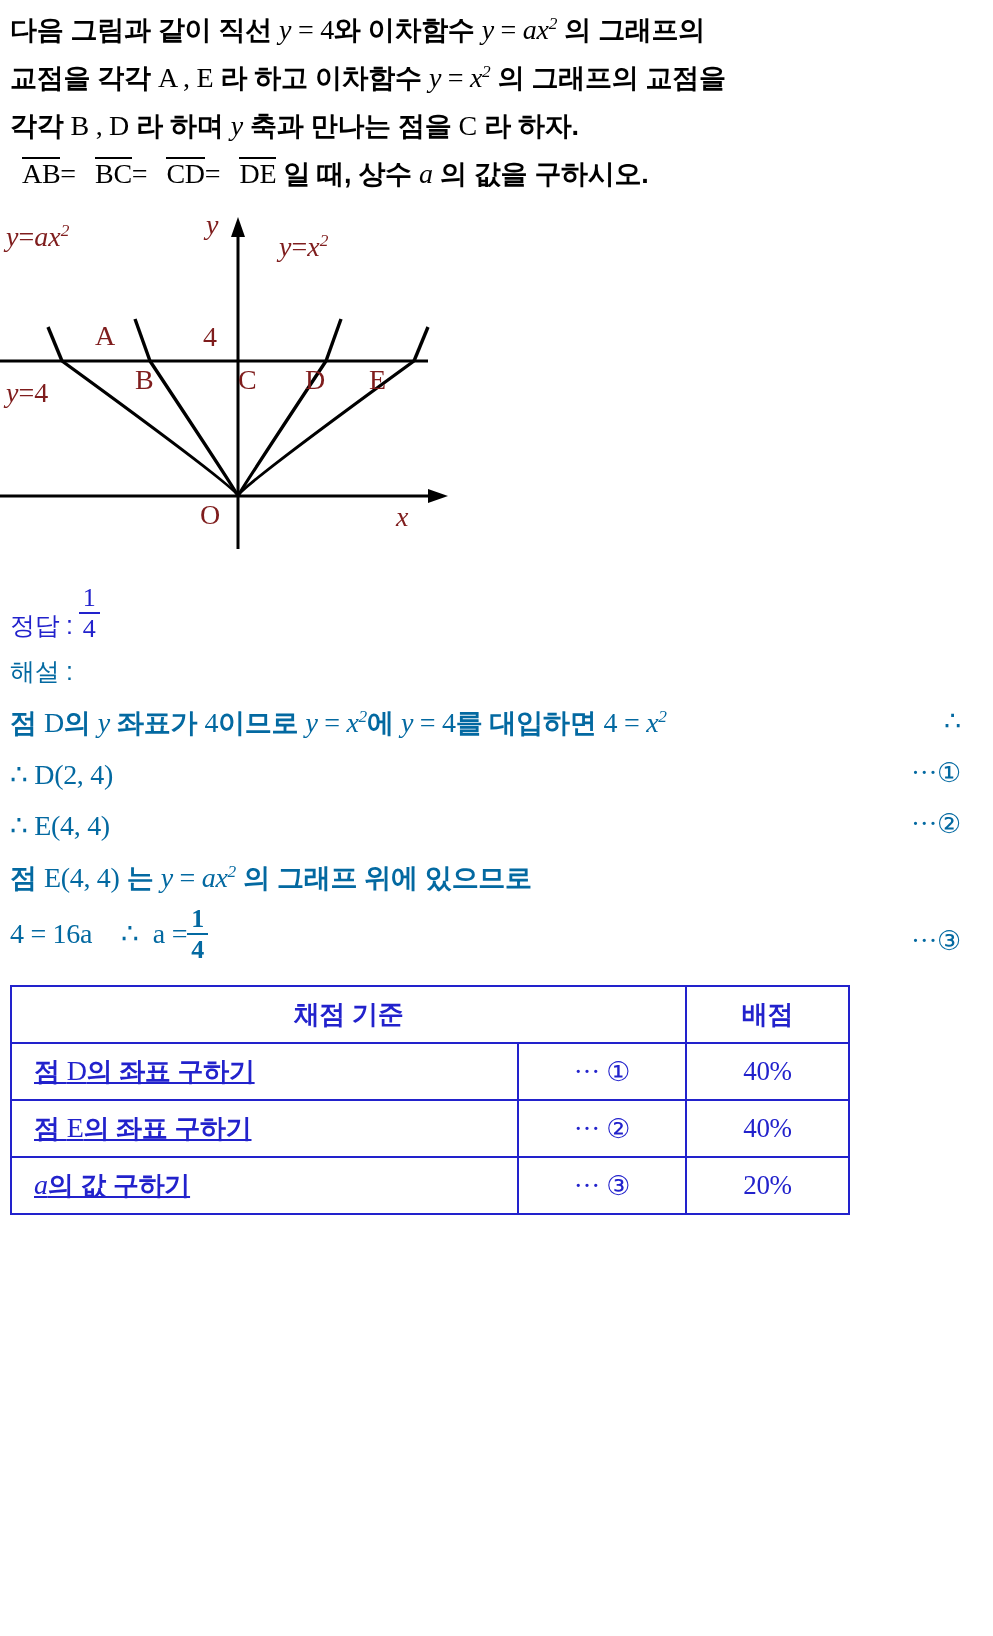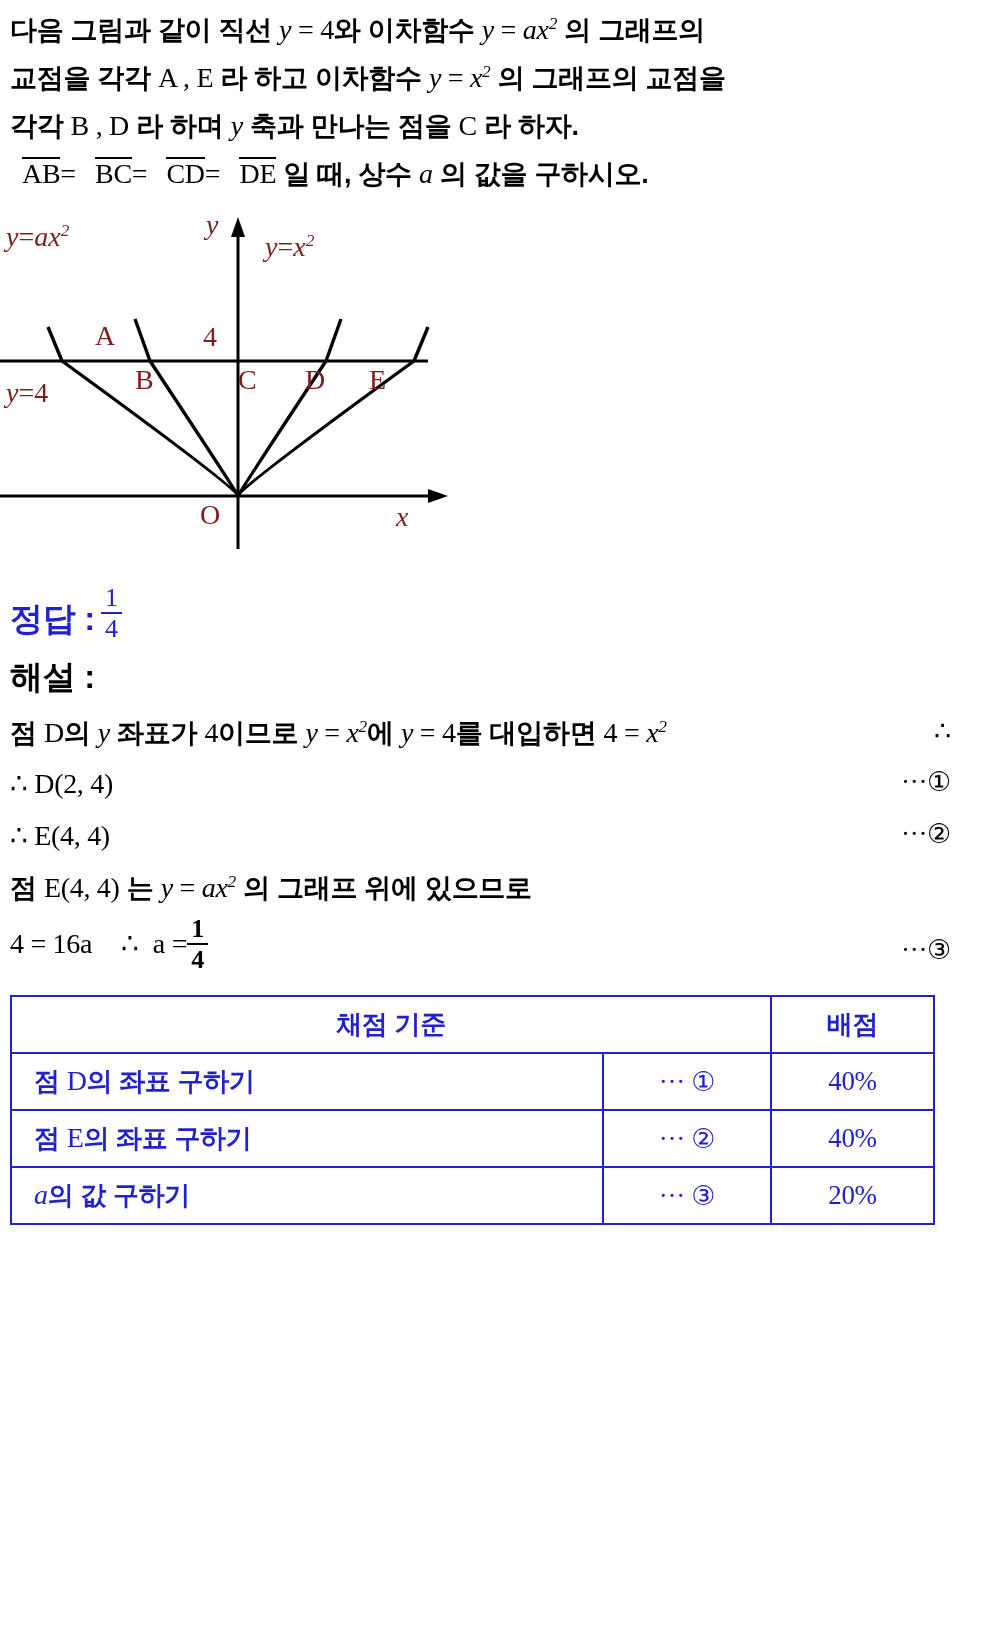--- a/index.html
+++ b/index.html
@@ -38,30 +38,30 @@
     font-size: 28px;
     color:#7f1d1d;
     white-space: nowrap;
   }
   .figlabel.ital { font-style: italic; }
 
   
   .ansblock { padding: 6px 14px 0 10px; color: #2222cc; }
   .kr {
     font-family: "Liberation Sans", sans-serif;
-    font-weight: bold;
-    font-size: 33px;
+    font-weight: normal;
+    font-size: 25px;
     letter-spacing: -0.3px;
   }
   .row { display:flex; align-items: flex-end; gap: 6px; margin-top: 14px; }
   .frac { display:inline-block; text-align:center; vertical-align: middle; font-family:"Liberation Serif", serif; font-style: normal; font-size: 26px; line-height:1.05; }
   .frac .num { display:block; padding: 0 4px 1px 4px; }
   .frac .den { display:block; border-top: 2px solid currentColor; padding: 1px 4px 0 4px; }
 
-  .solution { padding: 2px 24px 0 10px; color:#000000; }
+  .solution { padding: 2px 14px 0 10px; color:#0369a1; }
   .sline {
     position: relative;
     font-family: "Liberation Sans", sans-serif;
     font-weight: bold;
     font-size: 27px;
     line-height: 1.62;
     letter-spacing: -0.3px;
     margin-top: 6px;
   }
   .sline .mi, .sline .mn, .sline .mr { font-weight: normal; }
@@ -69,31 +69,31 @@
     position: absolute;
     right: 18px;
     bottom: 2px;
     font-family: "Liberation Serif", serif;
     font-weight: normal;
     font-size: 27px;
   }
   .inlinefrac { display:inline-block; transform: translateY(-2px); }
 
   
-  .rubric { margin: 20px 8px 0 10px; border-collapse: collapse; width: 925px; color:#2222cc; }
+  .rubric { margin: 20px 8px 0 10px; border-collapse: collapse; width: 840px; color:#2222cc; }
   .rubric td, .rubric th {
     border: 2px solid #2222cc;
     font-family: "Liberation Sans", sans-serif;
     font-weight: bold;
     font-size: 26px;
     padding: 10px 8px;
     text-align: center;
     letter-spacing: -0.3px;
   }
-  .rubric .crit { text-align: left; padding-left: 22px; }
+  .rubric .crit { text-align: left; padding-left: 22px; text-decoration: underline; }
   .rubric .num-col { width: 150px; }
   .rubric .score-col { width: 145px; }
   .rubric .mark { font-family: "Liberation Serif", serif; font-weight: normal; font-size: 27px; }
 </style>
 </head>
 <body>
 
 <div class="page">
 
   <div class="problem">
@@ -121,21 +121,21 @@
       <path d="M 150 152 Q 238 285 238 287 Q 238 285 326 152" fill="none" stroke="#000" stroke-width="3.4"></path>
       <path d="M 150 152 L 135 110" fill="none" stroke="#000" stroke-width="3.4"></path>
       <path d="M 326 152 L 341 110" fill="none" stroke="#000" stroke-width="3.4"></path>
 
       <path d="M 62 152 Q 238 280 238 287 Q 238 280 414 152" fill="none" stroke="#000" stroke-width="3.4"></path>
       <path d="M 62 152 L 48 118" fill="none" stroke="#000" stroke-width="3.4"></path>
       <path d="M 414 152 L 428 118" fill="none" stroke="#000" stroke-width="3.4"></path>
     </svg>
 
     <span class="figlabel ital" style="left:6px; top:12px;"><span class="mi">y</span><span class="mn">=</span><span class="mi">ax</span><sup class="ex">2</sup></span>
-    <span class="figlabel ital" style="left:265px; top:22px;"><span class="mi">y</span><span class="mn">=</span><span class="mi">x</span><sup class="ex">2</sup></span>
+    <span class="figlabel ital" style="left:279px; top:22px;"><span class="mi">y</span><span class="mn">=</span><span class="mi">x</span><sup class="ex">2</sup></span>
     <span class="figlabel ital" style="left:6px; top:168px;"><span class="mi">y</span><span class="mn">=</span><span class="mn">4</span></span>
     <span class="figlabel" style="left:203px; top:112px;">4</span>
     <span class="figlabel" style="left:95px; top:111px;">A</span>
     <span class="figlabel" style="left:135px; top:155px;">B</span>
     <span class="figlabel" style="left:238px; top:155px;">C</span>
     <span class="figlabel" style="left:305px; top:155px;">D</span>
     <span class="figlabel" style="left:369px; top:155px;">E</span>
     <span class="figlabel" style="left:200px; top:290px;">O</span>
     <span class="figlabel ital" style="left:396px; top:292px;">x</span>
     <span class="figlabel ital" style="left:206px; top:0px;">y</span>

